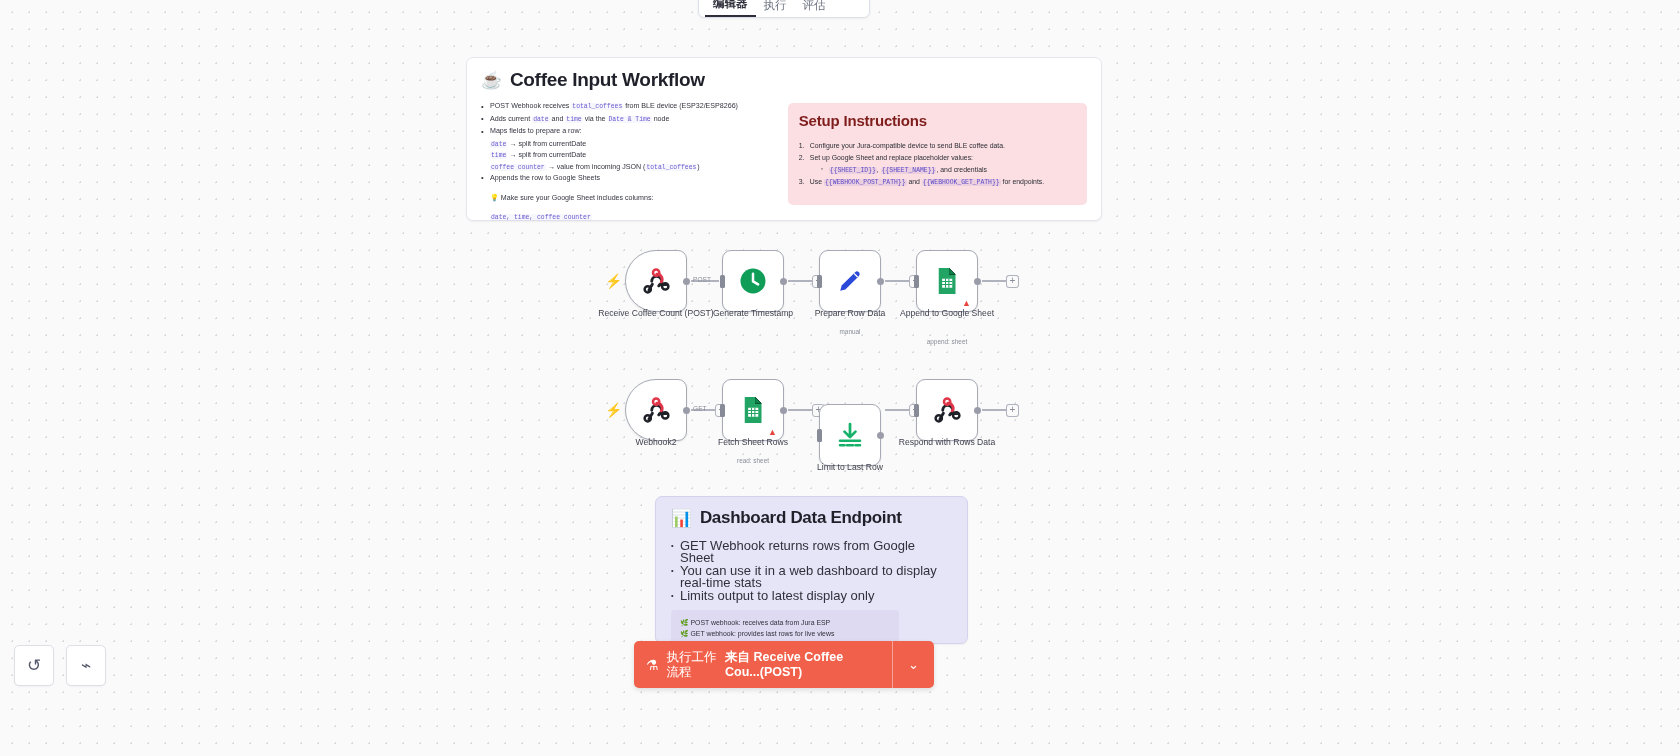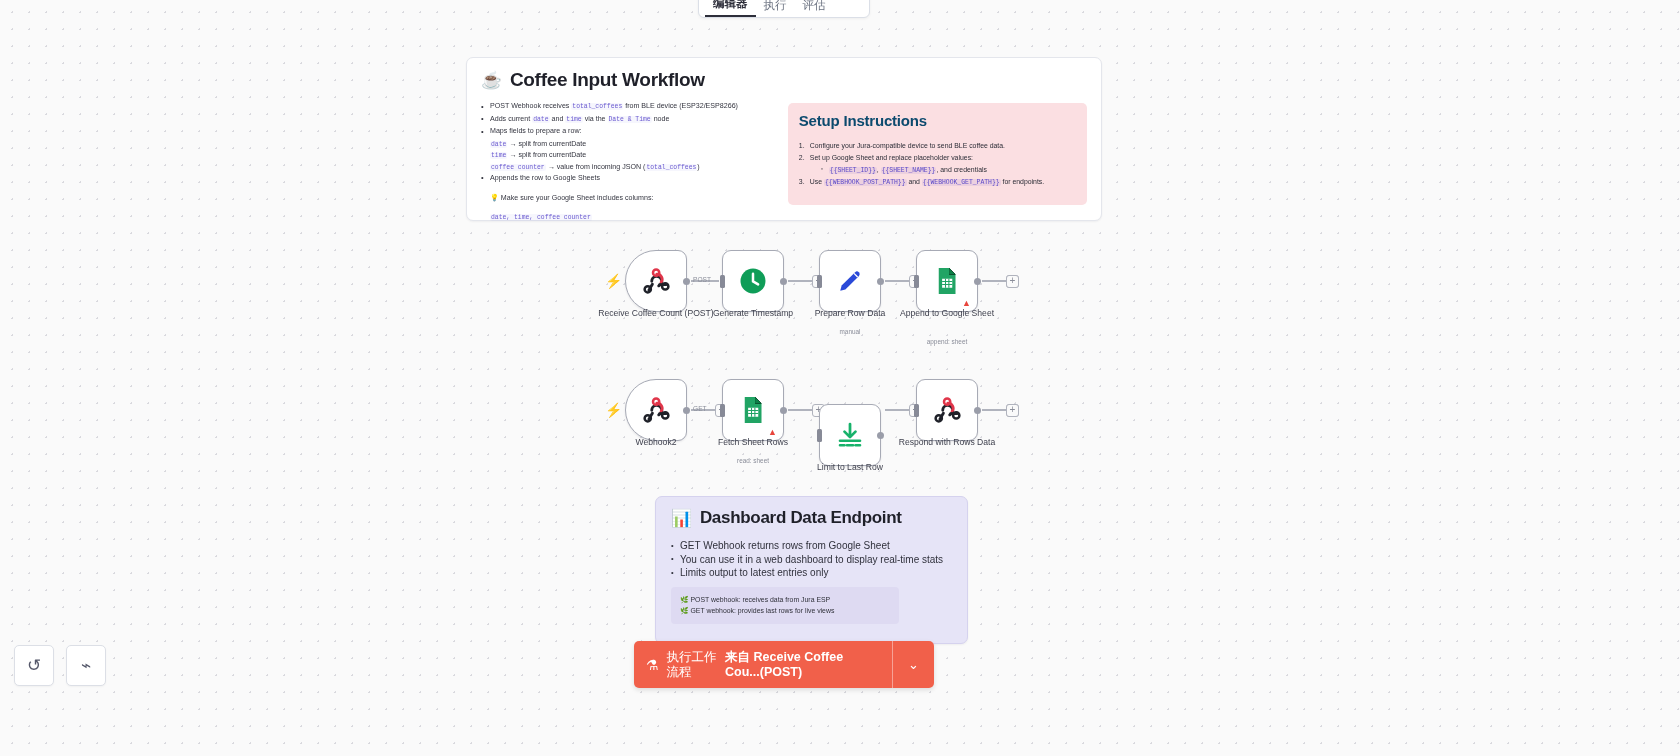--- a/index.html
+++ b/index.html
@@ -84,21 +84,21 @@
   
   #setup {
     width: 306px; height: 102px;
     background: #fbdfe2;
     border-radius: 5px;
     padding: 9px 11px;
     margin-top: 2px;
   }
   #setup h3 {
     font-size: 15px; font-weight: 700; letter-spacing: -.2px;
-    color: #0c4a6e; margin-bottom: 11px;
+    color: #7f1d1d; margin-bottom: 11px;
   }
   ol.steps { list-style: none; counter-reset: st; }
   ol.steps > li {
     counter-increment: st;
     position: relative; padding-left: 11px;
     font-size: 6.9px; line-height: 11.8px; color: #2b2c36;
   }
   ol.steps > li::before {
     content: counter(st) "."; position: absolute; left: 0; top: 0;
     font-size: 6.9px;
@@ -114,21 +114,21 @@
   #note-dash {
     position: absolute; left: 655px; top: 496px;
     width: 313px; height: 148px;
     background: #e6e4f7;
     border: 1px solid #d5d2ee;
     border-radius: 7px;
     padding: 11px 15px 0 15px;
     box-shadow: 0 1px 2px rgba(20,20,40,.05);
   }
   #note-dash .note-title { font-size: 17px; margin-bottom: 12px; }
-  #note-dash ul.bul > li { font-size: 10px; line-height: 11.6px; color: #30313c; margin-bottom: 2px; }
+  #note-dash ul.bul > li { font-size: 13px; line-height: 11.6px; color: #30313c; margin-bottom: 2px; }
   #inner-box {
     margin-top: 8px;
     background: #dedaf2;
     border-radius: 4px;
     padding: 7px 9px;
     width: 228px;
   }
   #inner-box div {
     font-size: 6.9px; line-height: 11.5px; color: #2f3039;
     white-space: nowrap;
@@ -426,21 +426,21 @@
   </div>
 
 <div id="note-dash">
   <div class="note-title">
     <span class="note-emoji">📊</span>
     <span>Dashboard Data Endpoint</span>
   </div>
   <ul class="bul" id="dash-bullets">
       <li>GET Webhook returns rows from Google Sheet</li>
       <li>You can use it in a web dashboard to display real-time stats</li>
-      <li>Limits output to latest entries only</li>
+      <li>Limits output to latest display only</li>
     </ul>
   <div id="inner-box">
       <div><span class="leafico">🌿 </span><span>POST webhook: receives data from Jura ESP</span></div>
       <div><span class="leafico">🌿 </span><span>GET webhook: provides last rows for live views</span></div>
     </div>
 </div>
 
 <div id="execbar">
   <div id="execmain">
     <span class="flask">⚗</span>

